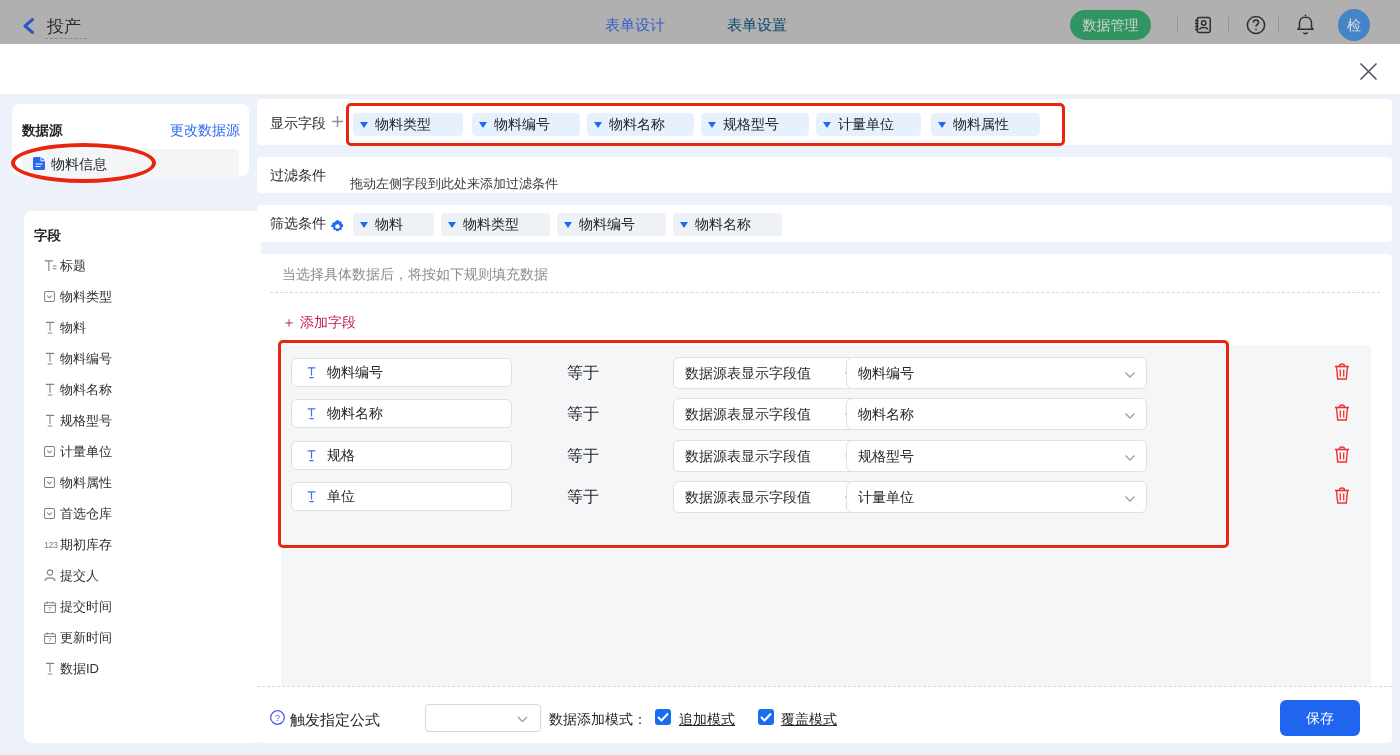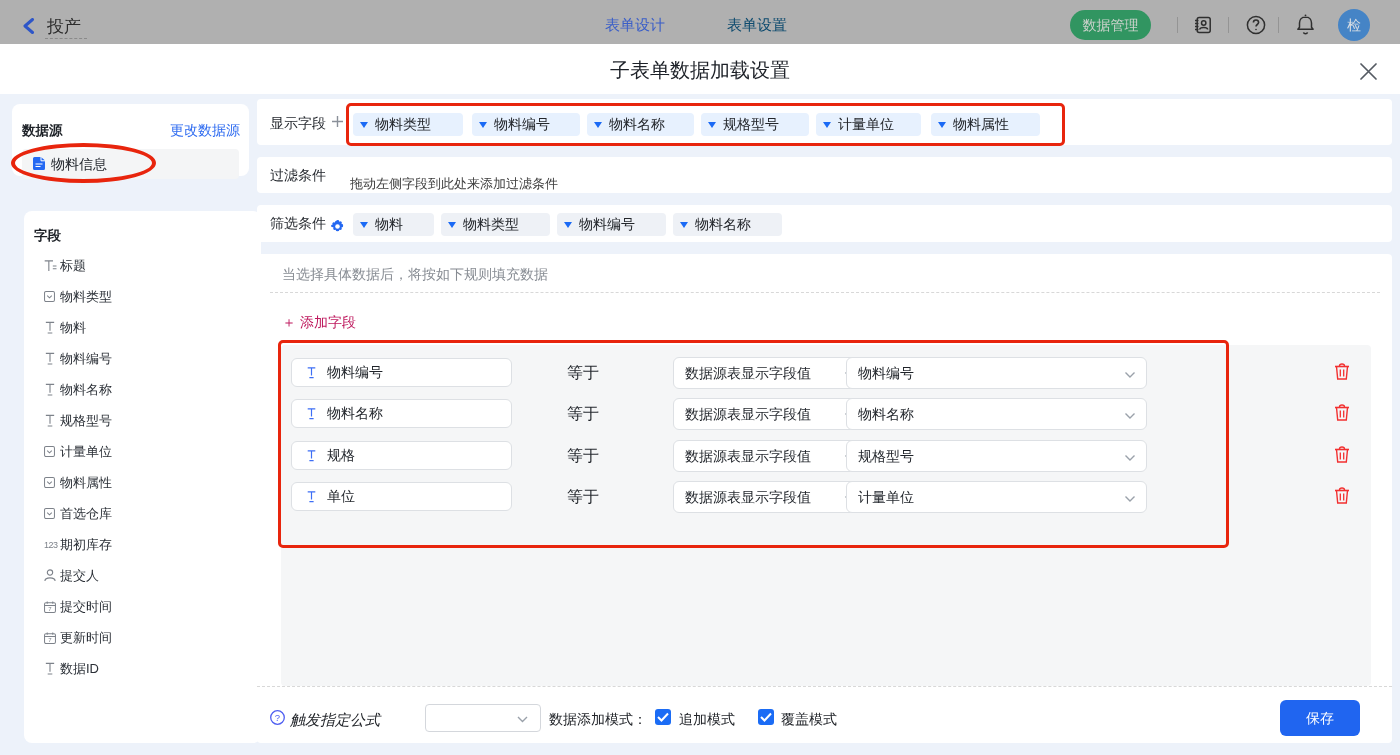--- a/index.html
+++ b/index.html
@@ -56,25 +56,25 @@
 .eq { position:absolute; left:286px; font-size:16px; font-weight:500; color:#1f2329; width:60px; }
 .sel { position:absolute; background:#fff; border:1px solid #dde0e4; border-radius:6px; height:32px; font-size:14px; color:#1f2329; }
 .row-in { border-radius:6px; }
 
 .sel .t { position:absolute; left:11px; top:7px; }
 .sel svg.ch { position:absolute; right:10px; top:13px; }
 .sel1 { left:392px; width:194px;text-align:right; }
 .sel2 { left:565px; width:301px; }
 .trash { position:absolute; left:1053px; width:16px; height:16px; }
 #footer { position:absolute; left:0px; top:432px; width:1135px; height:57px; border-top:1px dashed #d8d8d8; }
-#fq { position:absolute; left:33px; top:24px; font-size:15px; color:#23262b;font-style:italic; }
+#fq { position:absolute; left:33px; top:24px; font-size:15px; color:#23262b; }
 #fsel { position:absolute; left:168px; top:17px; width:116px; height:28px; border:1px solid #d4d7dc; border-radius:4px; background:#fff; }
 #dmode { position:absolute; left:292px; top:24px; font-size:14px; color:#23262b; }
 .cb { position:absolute; top:22px; width:16px; height:16px; background:#1b6cf5; border-radius:3px; }
-.cblab { position:absolute; top:24px; font-size:14px; color:#23262b; }
+.cblab { position:absolute; top:24px; font-size:14px; color:#23262b;text-decoration:underline; }
 #save { position:absolute; left:1023px; top:13px; width:80px; height:36px; background:#2065f0; border-radius:6px; color:#fff; font-size:14px; text-align:center; line-height:36px; }
 
 
 .red { position:absolute; border:3px solid #e8250d; border-radius:5px; }
 #ell { position:absolute; left:11px; top:143px; width:145px; height:40px; border:4.5px solid #e8250d; border-radius:50%; }
 </style>
 </head>
 <body>
 
 <div id="topbar">
@@ -102,21 +102,20 @@
   <div class="hsep" style="left:1278px"></div>
   <svg style="position:absolute;left:1296px;top:14px" width="19" height="21" viewBox="0 0 19 21" fill="none" stroke="#2f2f2f" stroke-width="1.5">
     <path d="M9.5 3 c-3.8 0-6 2.6-6 6 v4.2 l-1.6 2.1 h15.2 l-1.6-2.1 V9 c0-3.4-2.2-6-6-6z" stroke-linejoin="round"></path>
     <path d="M7.5 18.3 c0.4 1.8 3.6 1.8 4 0"></path>
     <circle cx="9.5" cy="1.4" r="0.9" fill="#2f2f2f" stroke="none"></circle>
   </svg>
   <div id="avatar">检</div>
 </div>
 
 <div id="mhead">
-  <div id="mtitle">子表单数据加载设置</div>
   <svg style="position:absolute;left:1360px;top:19px" width="17" height="17" viewBox="0 0 17 17">
       <path d="M1 1 L16 16 M16 1 L1 16" stroke="#555b63" stroke-width="1.7" stroke-linecap="round"></path>
     </svg>
 </div>
 
 <div class="card" id="card1">
   <span id="ds-label">数据源</span>
   <span id="ds-link">更改数据源</span>
   <div id="ds-row">
     <svg style="position:absolute;left:11px;top:8px" width="12" height="13" viewBox="0 0 12 13">

